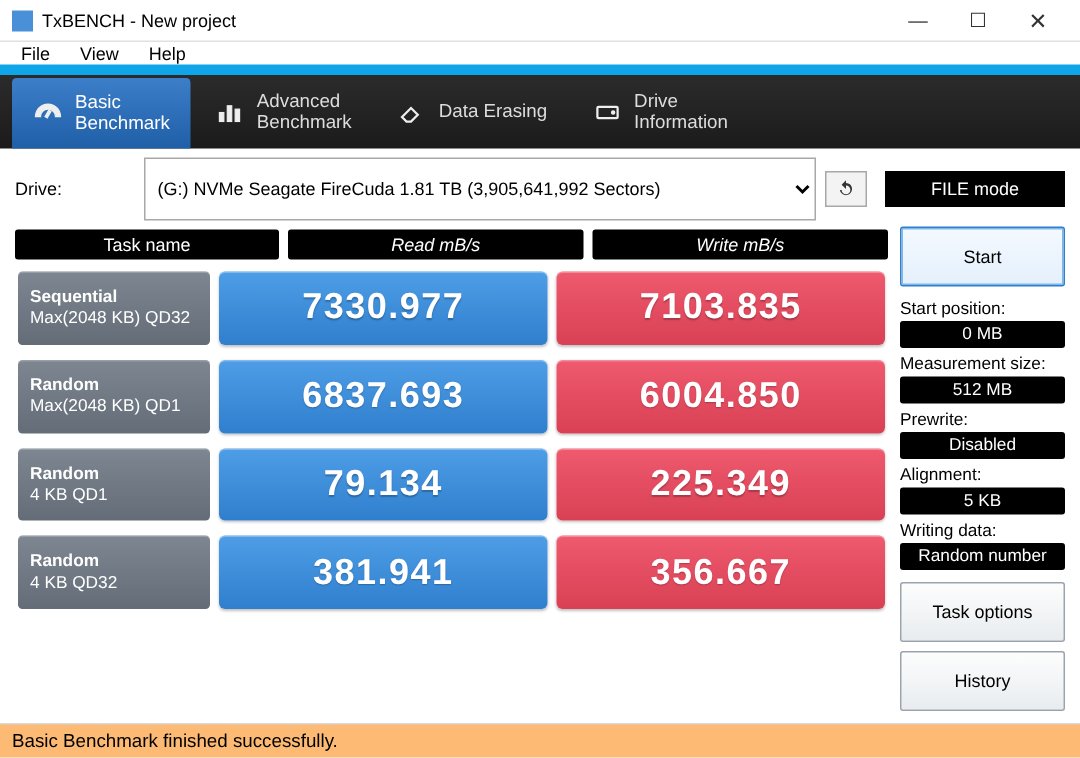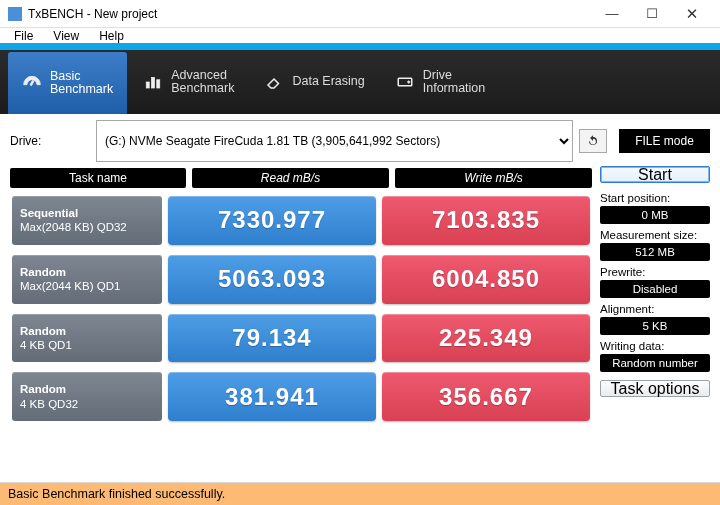--- a/index.html
+++ b/index.html
@@ -7,50 +7,50 @@
 
 .titlebar { height: 28px; display: flex; align-items: center; padding: 0 8px; border-bottom: 1px solid #e0e0e0; }
 .titlebar .icon-app { width: 14px; height: 14px; background: #4a90d9; margin-right: 6px; }
 .titlebar .title { flex: 1; font-size: 12px; color: #000; }
 .titlebar .winbtn { width: 40px; height: 28px; display: flex; align-items: center; justify-content: center; font-size: 13px; color: #333; }
 .titlebar .winbtn.close { font-size: 15px; }
 
 .menubar { height: 22px; display: flex; align-items: center; padding: 0 4px; border-bottom: 7px solid #0ea5e9; }
 .menubar .menuitem { padding: 2px 10px; font-size: 12px; }
 
-.tabbar { height: 64px; background: linear-gradient(#2b2b2b,#1b1b1b); display: flex; align-items: stretch; padding: 0 8px; gap: 2px; }
+.tabbar { height: 49px; background: linear-gradient(#2b2b2b,#1b1b1b); display: flex; align-items: stretch; padding: 0 8px; gap: 2px; }
 .tab { display: flex; align-items: center; color: #ddd; padding: 0 14px; font-size: 12.5px; cursor: pointer; position: relative; }
 .tab.active { background: linear-gradient(#3d7ec9,#1f5fa8); border-radius: 3px 3px 0 0; color: #fff; margin-top:2px; }
 .tab .ticon { width: 20px; height: 20px; margin-right: 8px; display:flex; align-items:center; justify-content:center; }
 .tab .ticon svg { fill:#eee; stroke:#eee; }
 .tab .tlabel { white-space: pre-line; line-height: 1.05; }
 
 .driverow { display: flex; align-items: center; padding: 6px 10px 4px 10px; gap: 6px; }
 .driverow .lbl { width: 80px; font-size: 12px; }
 .driverow select { flex: 1; height: 42px; border: 1px solid #a8a8a8; background: #fff; font-size: 12px; padding: 0 4px; }
 .driverow .refresh { width: 28px; height: 24px; border: 1px solid #a8a8a8; background: #f3f3f3; display:flex; align-items:center; justify-content:center; }
-.driverow .filemode { width: 91px; height: 24px; background: #000; color: #fff; font-size: 12px; display:flex; align-items:center; justify-content:center; margin-left: 6px; }
+.driverow .filemode { width: 120px; height: 24px; background: #000; color: #fff; font-size: 12px; display:flex; align-items:center; justify-content:center; margin-left: 6px; }
 
 .mainrow { display: flex; padding: 0 10px 4px 10px; gap: 8px; }
 .resultarea { flex: 1; }
 .side { width: 110px; display: flex; flex-direction: column; gap: 2px; }
 
 .colheaders { display: flex; gap: 6px; padding: 2px 0 6px 0; }
 .colh { background: #000; color: #fff; text-align: center; font-size: 12px; padding: 3px 0; border-radius: 2px; }
 .colh.t { width: 176px; }
 .colh.v { flex: 1; font-style: italic; }
 
 .benchrow { display: flex; gap: 6px; margin-bottom: 6px; padding: 2px;}
-.taskname { width: 150px; background: linear-gradient(#7e8791,#646d77); color: #fff; border-radius: 3px; padding: 10px 8px; font-size: 11.5px; line-height: 1.25; display:flex; flex-direction:column; justify-content:center; box-shadow: inset 0 1px 0 rgba(255,255,255,.2); }
+.taskname { width: 128px; background: linear-gradient(#7e8791,#646d77); color: #fff; border-radius: 3px; padding: 10px 8px; font-size: 11.5px; line-height: 1.25; display:flex; flex-direction:column; justify-content:center; box-shadow: inset 0 1px 0 rgba(255,255,255,.2); }
 .taskname .t1 { font-weight: 600; }
 .valbox { flex: 1; border-radius: 4px; display: flex; align-items: center; justify-content: center; font-family: "Arial Black", Arial; font-weight: 900; font-size: 24px; letter-spacing: 1px; color: #fff; text-shadow: 0 1px 1px rgba(0,0,0,.25); padding: 6px 0; box-shadow: 0 1px 2px rgba(0,0,0,.25), inset 0 1px 0 rgba(255,255,255,.3); }
 .valbox.read { background: linear-gradient(#4e9de6,#2f7fce); }
 .valbox.write { background: linear-gradient(#ef5a6e,#d94054); }
 
-.btn { height: 17px; border: 1px solid #9aa3ad; background: linear-gradient(#fdfdfd,#e8ecef); font-size: 16px; display:flex; align-items:center; justify-content:center; border-radius:2px; }
+.btn { height: 40px; border: 1px solid #9aa3ad; background: linear-gradient(#fdfdfd,#e8ecef); font-size: 12px; display:flex; align-items:center; justify-content:center; border-radius:2px; }
 .btn.start { border: 1px solid #2f7fce; color:#000; background: linear-gradient(#f4f9ff,#e4f0fc); box-shadow: 0 0 0 1px #7db7ec inset; margin-bottom:4px;}
 .sidelbl { font-size: 11.5px; margin-top: 3px; color:#000; }
 .blackbox { background:#000; color:#fff; font-size:11.5px; text-align:center; padding:3px 0; border-radius:2px; }
 
 .status { position: absolute; bottom: 0; left:0; right:0; padding: 4px 8px; font-size: 12.5px; border-top: 1px solid #d8d8d8; background:#fdba74; }
 </style>
 </head>
 <body>
 
 <div class="titlebar">
@@ -135,23 +135,23 @@
         <span class="t1">Sequential</span>
         <span>Max(2048 KB) QD32</span>
       </div>
       <div class="valbox read">7330.977</div>
       <div class="valbox write">7103.835</div>
     </div>
 
     <div class="benchrow">
       <div class="taskname">
         <span class="t1">Random</span>
-        <span>Max(2044 KB) QD1</span>
+        <span>Max(2048 KB) QD1</span>
       </div>
-      <div class="valbox read">5063.093</div>
+      <div class="valbox read">6837.693</div>
       <div class="valbox write">6004.850</div>
     </div>
 
     <div class="benchrow">
       <div class="taskname">
         <span class="t1">Random</span>
         <span>4 KB QD1</span>
       </div>
       <div class="valbox read">79.134</div>
       <div class="valbox write">225.349</div>
@@ -173,16 +173,17 @@
     <div class="blackbox">0 MB</div>
     <div class="sidelbl">Measurement size:</div>
     <div class="blackbox">512 MB</div>
     <div class="sidelbl">Prewrite:</div>
     <div class="blackbox">Disabled</div>
     <div class="sidelbl">Alignment:</div>
     <div class="blackbox">5 KB</div>
     <div class="sidelbl">Writing data:</div>
     <div class="blackbox">Random number</div>
     <div class="btn" style="margin-top:6px">Task options</div>
+    <div class="btn" style="margin-top:4px">History</div>
   </div>
 </div>
 
 <div class="status">Basic Benchmark finished successfully.</div>
 
 </body></html>

